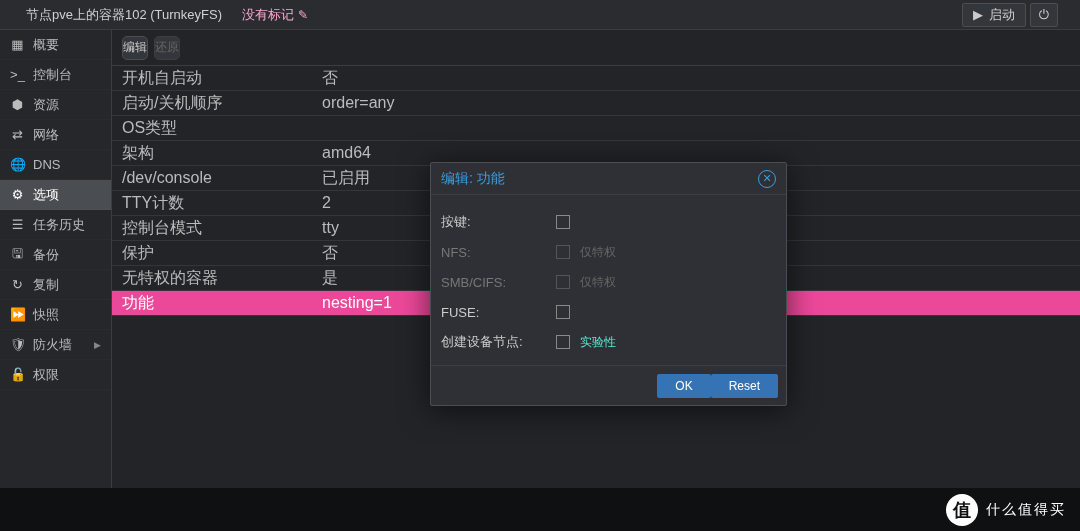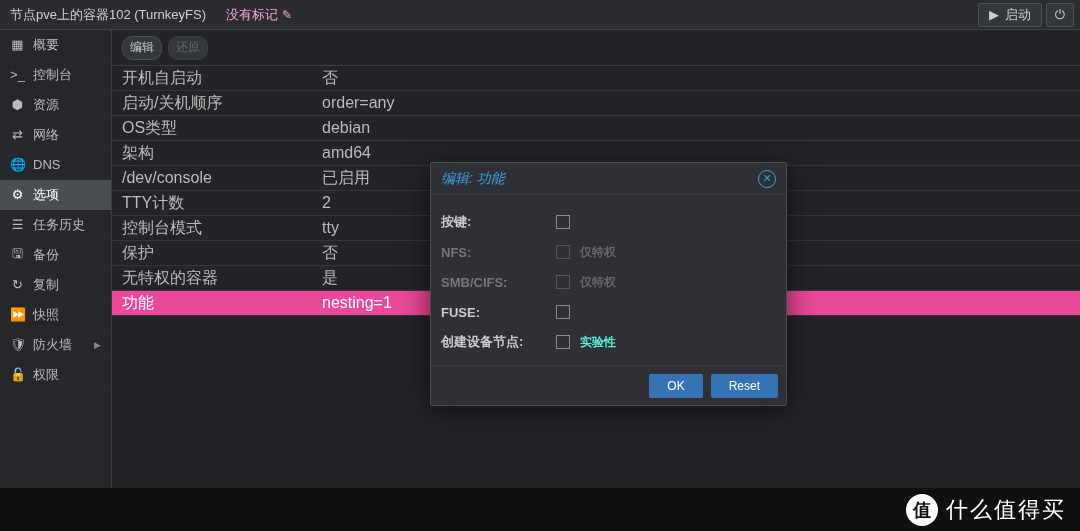--- a/index.html
+++ b/index.html
@@ -5,21 +5,21 @@
 * { margin: 0; padding: 0; box-sizing: border-box; }
 body {
   width: 1080px; height: 531px;
   background: #222427;
   font-family: "Helvetica Neue", Arial, sans-serif;
   font-size: 13px; color: #bbb;
   position: relative; overflow: hidden;
 }
 .titlebar {
   height: 30px; display: flex; align-items: center;
-  padding: 0 6px; background: #2a2c30;
+  padding: 0 22px; background: #2a2c30;
   border-bottom: 1px solid #3a3d42;
 }
 .titlebar .title { color: #d0d0d0; font-size: 13px; margin-left: 4px; }
 .titlebar .tags { color: #f9a8d4; margin-left: 20px; display: flex; align-items: center; gap: 4px; }
 .titlebar .spacer { flex: 1; }
 .tb-btn {
   height: 24px; padding: 0 10px; border: 1px solid #4a4d52;
   background: #33363b; color: #ccc; display: inline-flex;
   align-items: center; gap: 6px; border-radius: 2px; margin-left: 4px;
 }
@@ -37,23 +37,23 @@
 }
 .side-item.active { background: #4a4d52; color: #fff; }
 .side-item .icn { width: 15px; text-align: center; font-size: 13px; }
 .side-item .chev { margin-left: auto; font-size: 9px; color: #888; }
 .main { flex: 1; background: #222427; display: flex; flex-direction: column; }
 .toolbar {
   height: 36px; display: flex; align-items: center;
   padding: 0 10px; gap: 6px; border-bottom: 1px solid #3a3d42;
 }
 .tool-btn {
-  height: 24px; padding: 0 7px;
+  height: 24px; padding: 0 0;
   border: 1px solid #4a4d52; background: #33363b;
-  color: #ccc; border-radius: 10px; font-size: 12px;
+  color: #ccc; border-radius: 5px; font-size: 12px;
   display: inline-flex; align-items: center;
 }
 .tool-btn.disabled { color: #666; border-color: #3a3d42; text-align: right; }
 .table { flex: 1; overflow: auto; }
 .row {
   height: 25px; display: flex; align-items: center;
   padding: 0 10px; border-bottom: 1px solid #34363a;
   color: #bbb; font-size: 16px;
 }
 .row.selected { background: #ec4899; color: #fff; }
@@ -62,65 +62,65 @@
 .modal {
   position: absolute; left: 430px; top: 162px;
   width: 357px; background: #2e3035;
   border: 1px solid #4a4d52; box-shadow: 0 4px 30px rgba(0,0,0,0.6);
   border-radius: 2px;
 }
 .modal-head {
   height: 32px; display: flex; align-items: center;
   padding: 0 10px; border-bottom: 1px solid #3a3d42;
 }
-.modal-head .mtitle { color: #3d9ddb; font-size: 14px; font-style: italic; }
+.modal-head .mtitle { color: #3d9ddb; font-size: 14px; }
 .modal-head .close {
   margin-left: auto; width: 18px; height: 18px;
   border: 1.5px solid #3d9ddb; border-radius: 50%;
   color: #3d9ddb; display: flex; align-items: center;
   justify-content: center; font-size: 11px; line-height: 1;
 }
-.modal-body { padding: 12px 10px 8px 10px; font-weight: bold; }
+.modal-body { padding: 12px 10px 8px 10px; }
 .field {
   height: 30px; display: flex; align-items: center;
   font-size: 13px;
 }
 .field .flabel { width: 115px; color: #ccc; }
 .field.dis .flabel { color: #777; }
 .checkbox {
   width: 14px; height: 14px; border: 1px solid #888;
   display: inline-flex; align-items: center; justify-content: center;
   color: #ddd; font-size: 11px; line-height: 1;
 }
 .field.dis .checkbox { border-color: #555; }
 .fnote { margin-left: 10px; color: #5eead4; font-size: 12px; }
 .field.dis .fnote { color: #666; }
 .modal-foot {
   height: 40px; display: flex; align-items: center;
-  justify-content: flex-end; padding: 0 8px; gap: 8px;
+  justify-content: flex-end; padding: 0 8px; gap: 0;
   border-top: 1px solid #3a3d42;
 }
 .pbtn {
   height: 24px; padding: 0 18px; background: #3673b5;
   color: #fff; border: none; border-radius: 2px;
   font-size: 12px; display: inline-flex; align-items: center;
 }
 .overlay-footer {
   position: absolute; left: 0; right: 0; bottom: 0;
   height: 43px; background: rgba(0,0,0,0.55);
   display: flex; align-items: center; justify-content: flex-end;
   padding: 0 14px;
 }
 .brand { display: flex; align-items: center; gap: 8px; color: #fff; }
 .brand-circle {
   width: 32px; height: 32px; border-radius: 50%; background: #fff;
   color: #111; font-weight: bold; font-size: 18px;
   display: flex; align-items: center; justify-content: center;
 }
-.brand-text { font-size: 22px; letter-spacing: 2px; font-weight: 500; }
+.brand-text { font-size: 14px; letter-spacing: 2px; font-weight: 500; }
 .pencil-icon::before { content: "✎"; font-size: 12px; }
 </style>
 </head>
 <body>
 
 <div class="titlebar">
   <span class="title">节点pve上的容器102 (TurnkeyFS)</span>
   <span class="tags">
     <span>没有标记</span>
     <span class="pencil-icon"></span>
@@ -196,21 +196,20 @@
         <div class="row">
           <span class="key">开机自启动</span>
           <span class="val">否</span>
         </div>
         <div class="row">
           <span class="key">启动/关机顺序</span>
           <span class="val">order=any</span>
         </div>
         <div class="row">
           <span class="key">OS类型</span>
-          <span class="val">debian</span>
         </div>
         <div class="row">
           <span class="key">架构</span>
           <span class="val">amd64</span>
         </div>
         <div class="row">
           <span class="key">/dev/console</span>
           <span class="val">已启用</span>
         </div>
         <div class="row">

